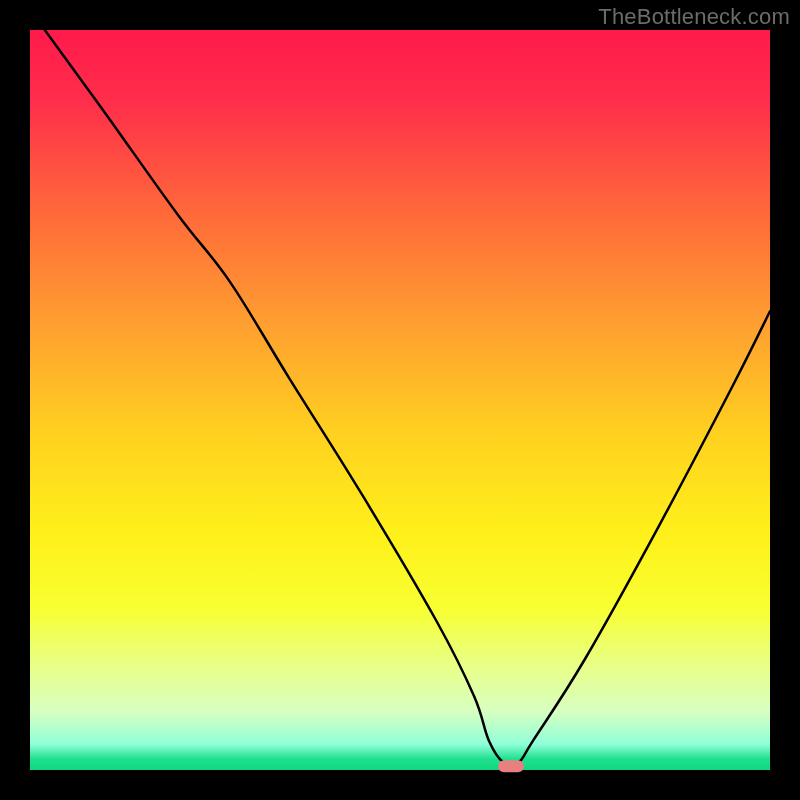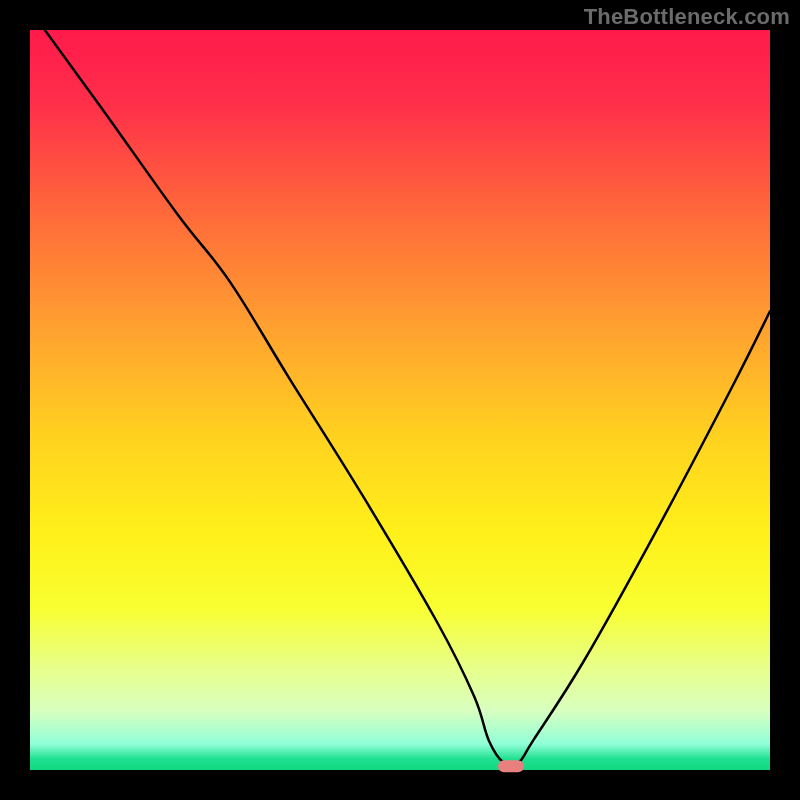--- a/index.html
+++ b/index.html
@@ -17,21 +17,21 @@
   }
   svg {
     display: block;
   }
   .watermark {
     position: absolute;
     top: 4px;
     right: 10px;
     font-family: Arial, Helvetica, sans-serif;
     font-size: 22px;
-    font-weight: 700;
+    font-weight: 400;
     color: #6b6b6b;
     letter-spacing: 0.2px;
   }
 </style>
 </head>
 <body>
 
 <div class="chart-container">
   <svg id="chart-svg" width="800" height="800" viewBox="0 0 800 800">
     <defs>

